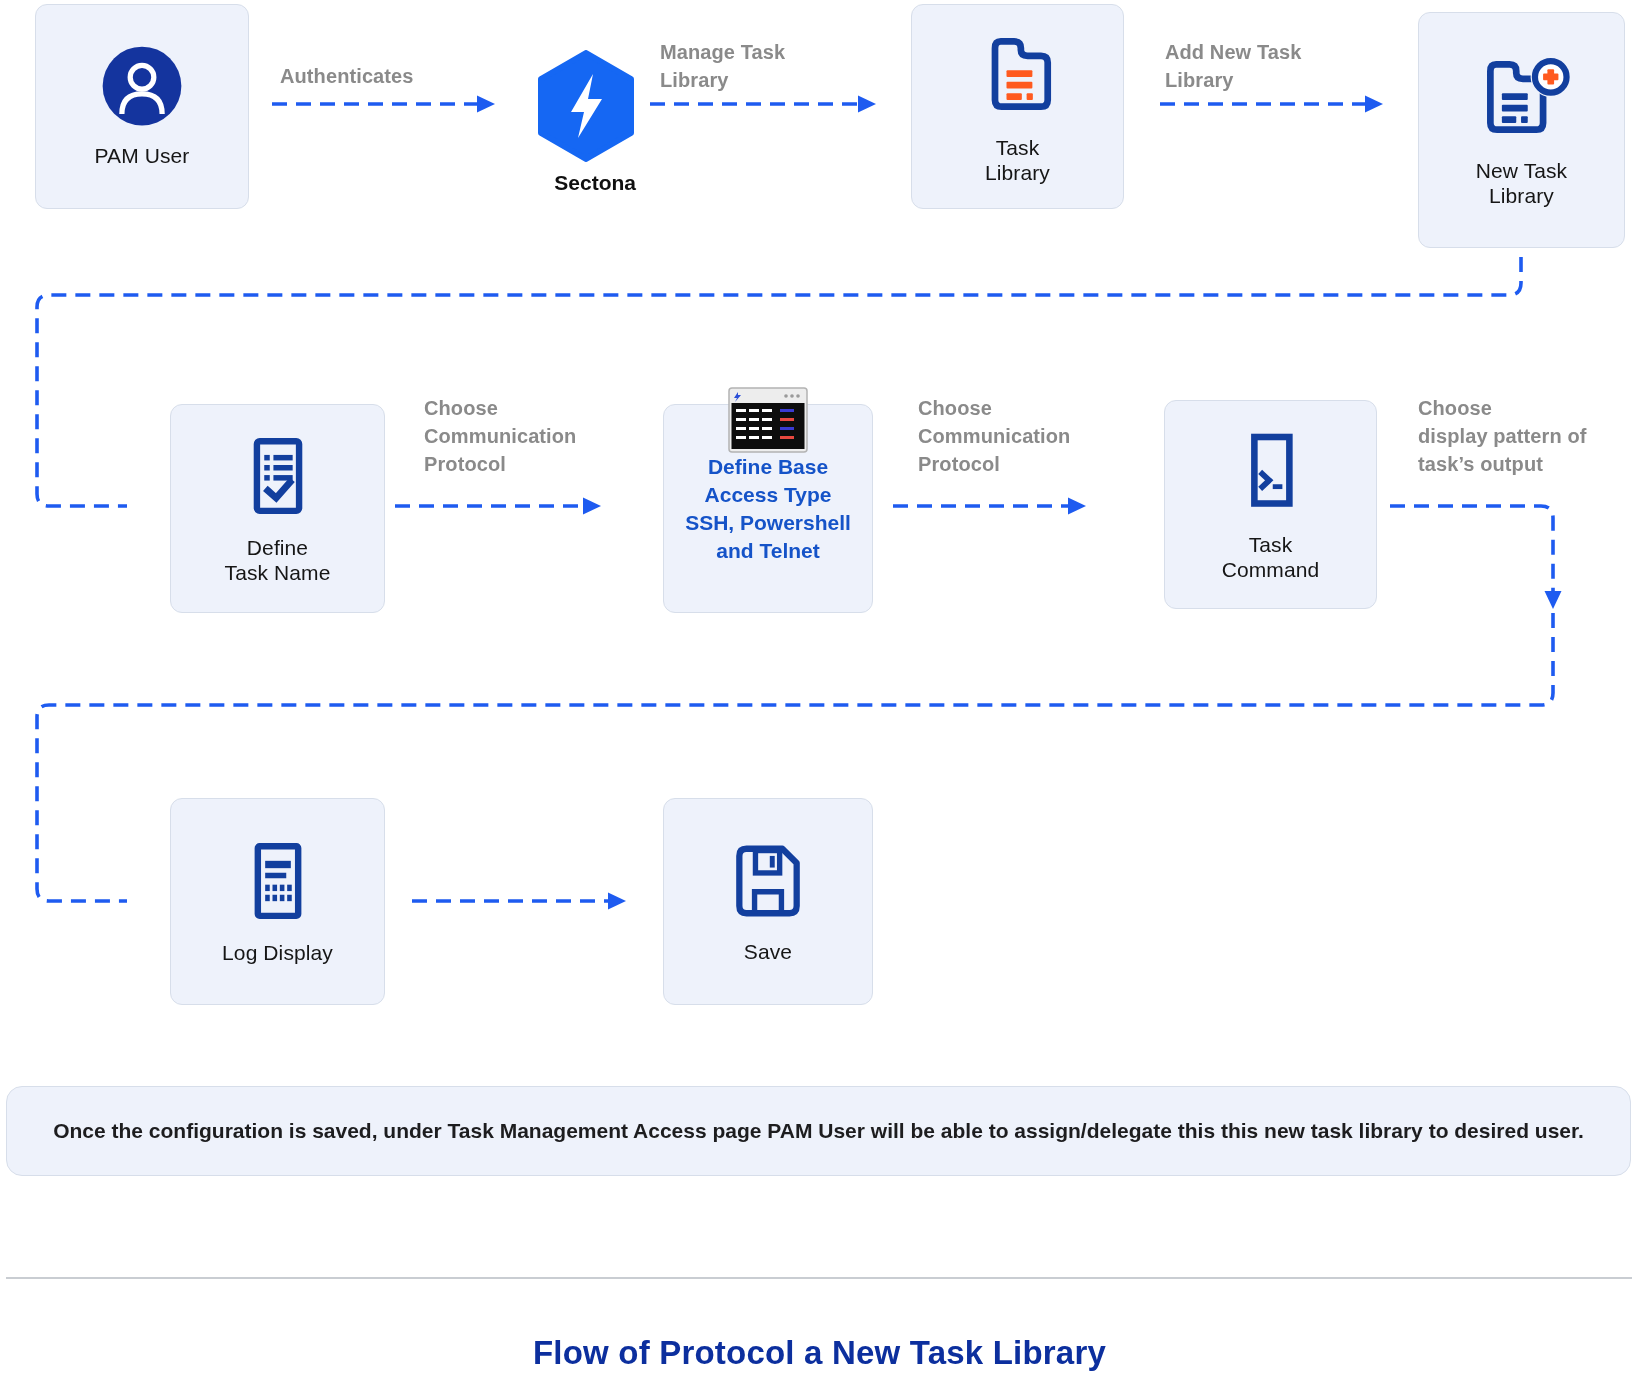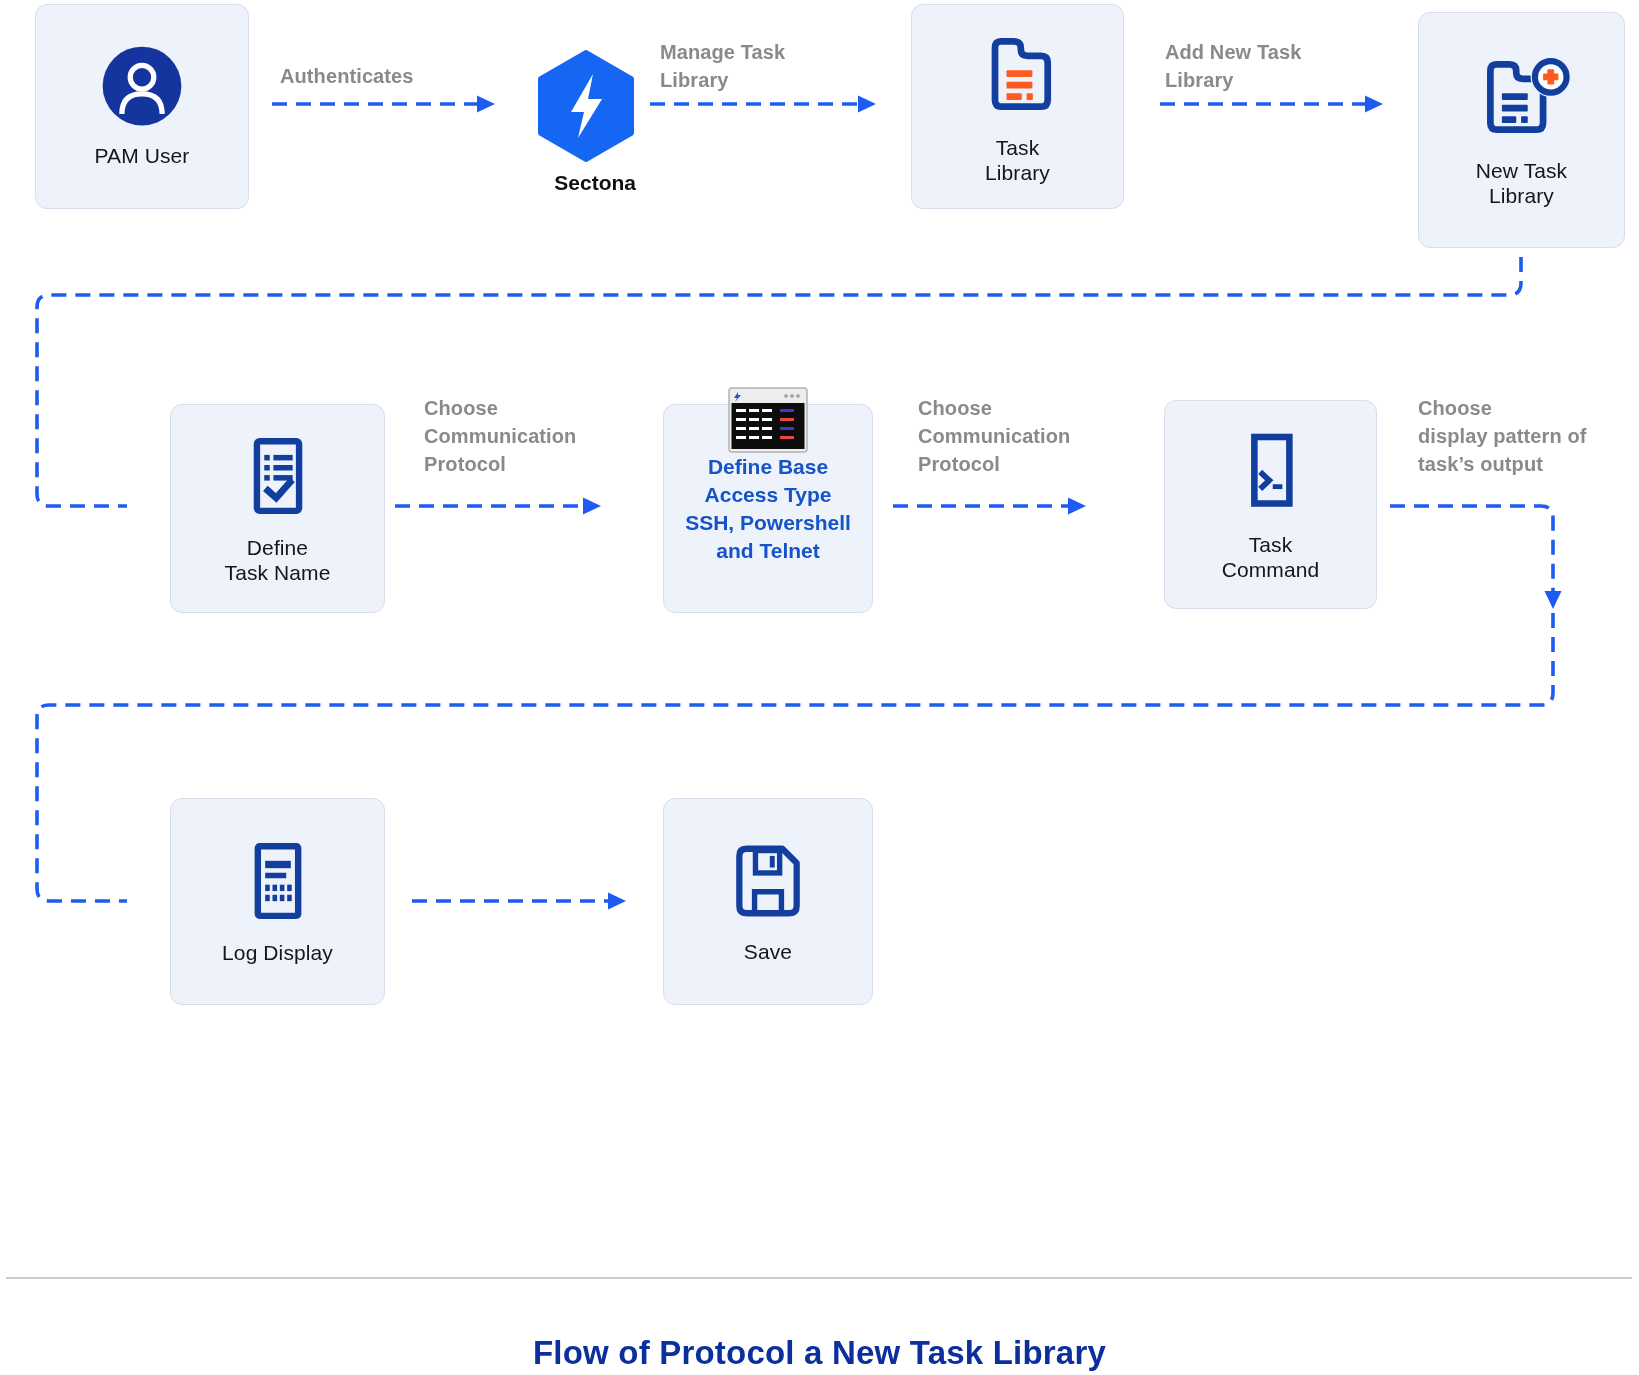--- a/index.html
+++ b/index.html
@@ -208,18 +208,21 @@
   <div class="node" style="left:663px;top:798px;width:210px;height:207px;">
     <svg width="86" height="86" viewBox="0 0 96 96">
       <path d="M24 12 H64 L80 28 V76 Q80 84 72 84 H24 Q16 84 16 76 V20 Q16 12 24 12 Z" fill="none" stroke="#123f9e" stroke-width="7" stroke-linejoin="round"></path>
       <rect x="34" y="14" width="27" height="25" fill="none" stroke="#123f9e" stroke-width="6"></rect>
       <rect x="50" y="20" width="5.5" height="13" fill="#123f9e"></rect>
       <path d="M33 84 V60 H63 V84" fill="none" stroke="#123f9e" stroke-width="6"></path>
     </svg>
     <div class="node-label">Save</div>
   </div>
 
+  <div class="note-box">
+    <div class="note-text">Once the configuration is saved, under Task Management Access page PAM User will be able to assign/delegate this this new task library to desired user.</div>
+  </div>
 
   <div class="divider"></div>
 
   <div class="title">Flow of Protocol a New Task Library</div>
 
 </div>
 
 </body></html>

